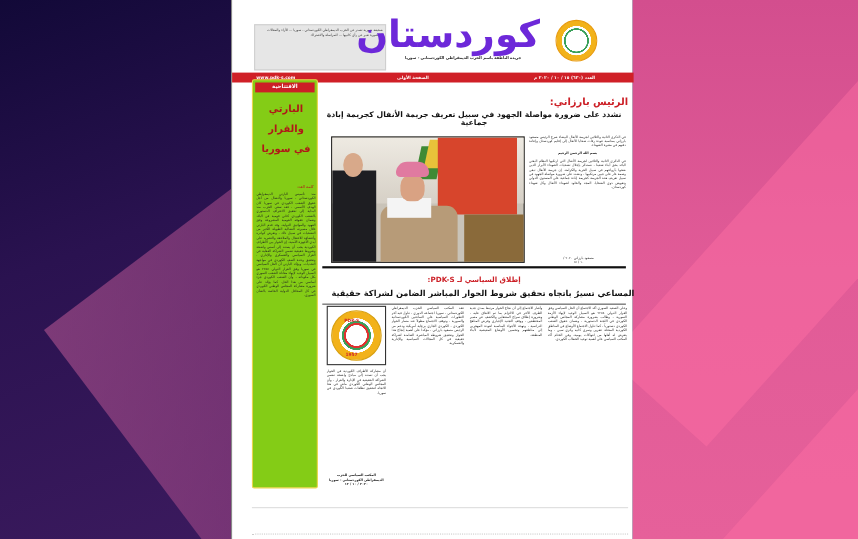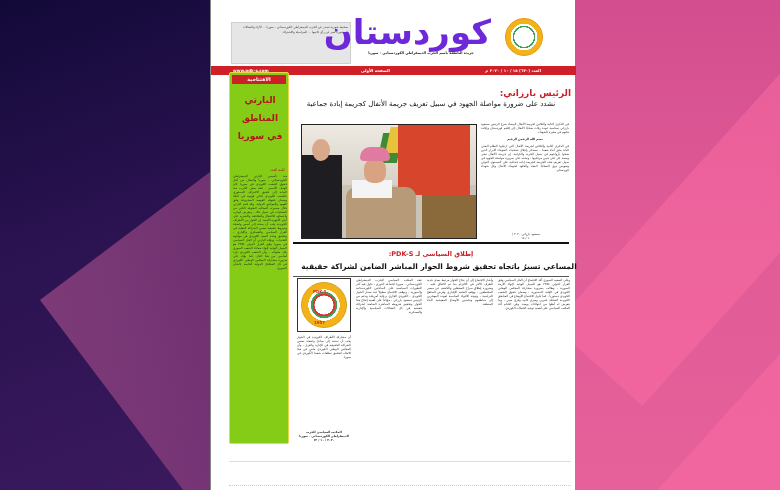--- a/index.html
+++ b/index.html
@@ -86,21 +86,21 @@
     position: absolute; left: 3px; top: 101px; width: 54px; height: 265px;
     font-size: 3px; line-height: 4px; color: #222; text-align: justify; direction: rtl; overflow: hidden;
   }
 
   .lead-kicker {
     position: absolute; left: 80px; top: 88px; width: 280px;
     text-align: right; color: #cc1f26; font-size: 9px; font-weight: bold; direction: rtl;
   }
   .lead-headline {
     position: absolute; left: 80px; top: 100px; width: 280px;
-    text-align: center; color: #111; font-size: 7px; font-weight: normal; direction: rtl;
+    text-align: center; color: #111; font-size: 7px; font-weight: bold; direction: rtl;
   }
   .photo {
     position: absolute; left: 90px; top: 124px; width: 176px; height: 115px;
     border: 1px solid #222; overflow: hidden; background: #c9c3b8;
   }
   .photo .sky { position: absolute; left: 0; top: 0; width: 176px; height: 60px; background: linear-gradient(#eeeae2, #d6d0c6); }
   .photo .flag-red { position: absolute; left: 96px; top: 0; width: 72px; height: 70px; background: #d7452c; }
   .photo .flag-green { position: absolute; left: 78px; top: 8px; width: 20px; height: 30px; background: #3f8a35; transform: skewX(-12deg); }
   .photo .flag-yellow { position: absolute; left: 86px; top: 2px; width: 14px; height: 26px; background: #e8c23a; transform: skewX(-12deg); }
   .photo .suit1 { position: absolute; left: 0; top: 30px; width: 40px; height: 85px; background: #1e1e22; }
@@ -172,21 +172,21 @@
   <div class="red-band">
     <span class="rb-web">www.pdk-s.com</span>
     <span class="rb-mid">الصفحة الأولى</span>
     <span class="rb-issue">العدد (٦٣٠) ١٥ / ١٠ / ٢٠٢٠ م</span>
   </div>
 
   <div class="opinion">
     <div class="op-tag">الافتتاحية</div>
     <div class="op-title">
       <div>البارتي</div>
-      <div>المناطق</div>
+      <div>والقرار</div>
       <div>في سوريا</div>
     </div>
     <div class="op-author">كلمة العدد</div>
     <div class="op-body">منذ تأسيس البارتي الديمقراطي الكوردستاني - سوريا والنضال من أجل حقوق الشعب الكوردي في سوريا كان الهدف الأسمى ، فقد سعى الحزب منذ البداية إلى تحقيق الاعتراف الدستوري بالشعب الكوردي كثاني قومية في البلاد وضمان حقوقه القومية المشروعة وفق العهود والمواثيق الدولية. وقد قدم البارتي خلال مسيرته النضالية الطويلة الكثير من التضحيات في سبيل ذلك ، وتعرض كوادره وأعضاؤه للاعتقال والملاحقة والتشريد على أيدي الأجهزة الأمنية. إن الحوار بين الأطراف الكوردية يجب أن يستند إلى أسس واضحة وشروط حقيقية تضمن الشراكة الفعلية في القرار السياسي والعسكري والإداري ، وتحقيق وحدة الصف الكوردي في مواجهة التحديات. ويؤكد البارتي أن الحل السياسي في سوريا وفق القرار الدولي ٢٢٥٤ هو السبيل الوحيد لإنهاء معاناة الشعب السوري بكل مكوناته ، وأن الشعب الكوردي جزء أساسي من هذا الحل. كما يؤكد على ضرورة مشاركة المجلس الوطني الكوردي في كل المحافل الدولية الخاصة بالشأن السوري.</div>
   </div>
 
   <div class="lead-kicker">الرئيس بارزاني:</div>
   <div class="lead-headline">نشدد على ضرورة مواصلة الجهود في سبيل تعريف جريمة الأنفال كجريمة إبادة جماعية</div>
 
   <div class="photo">

